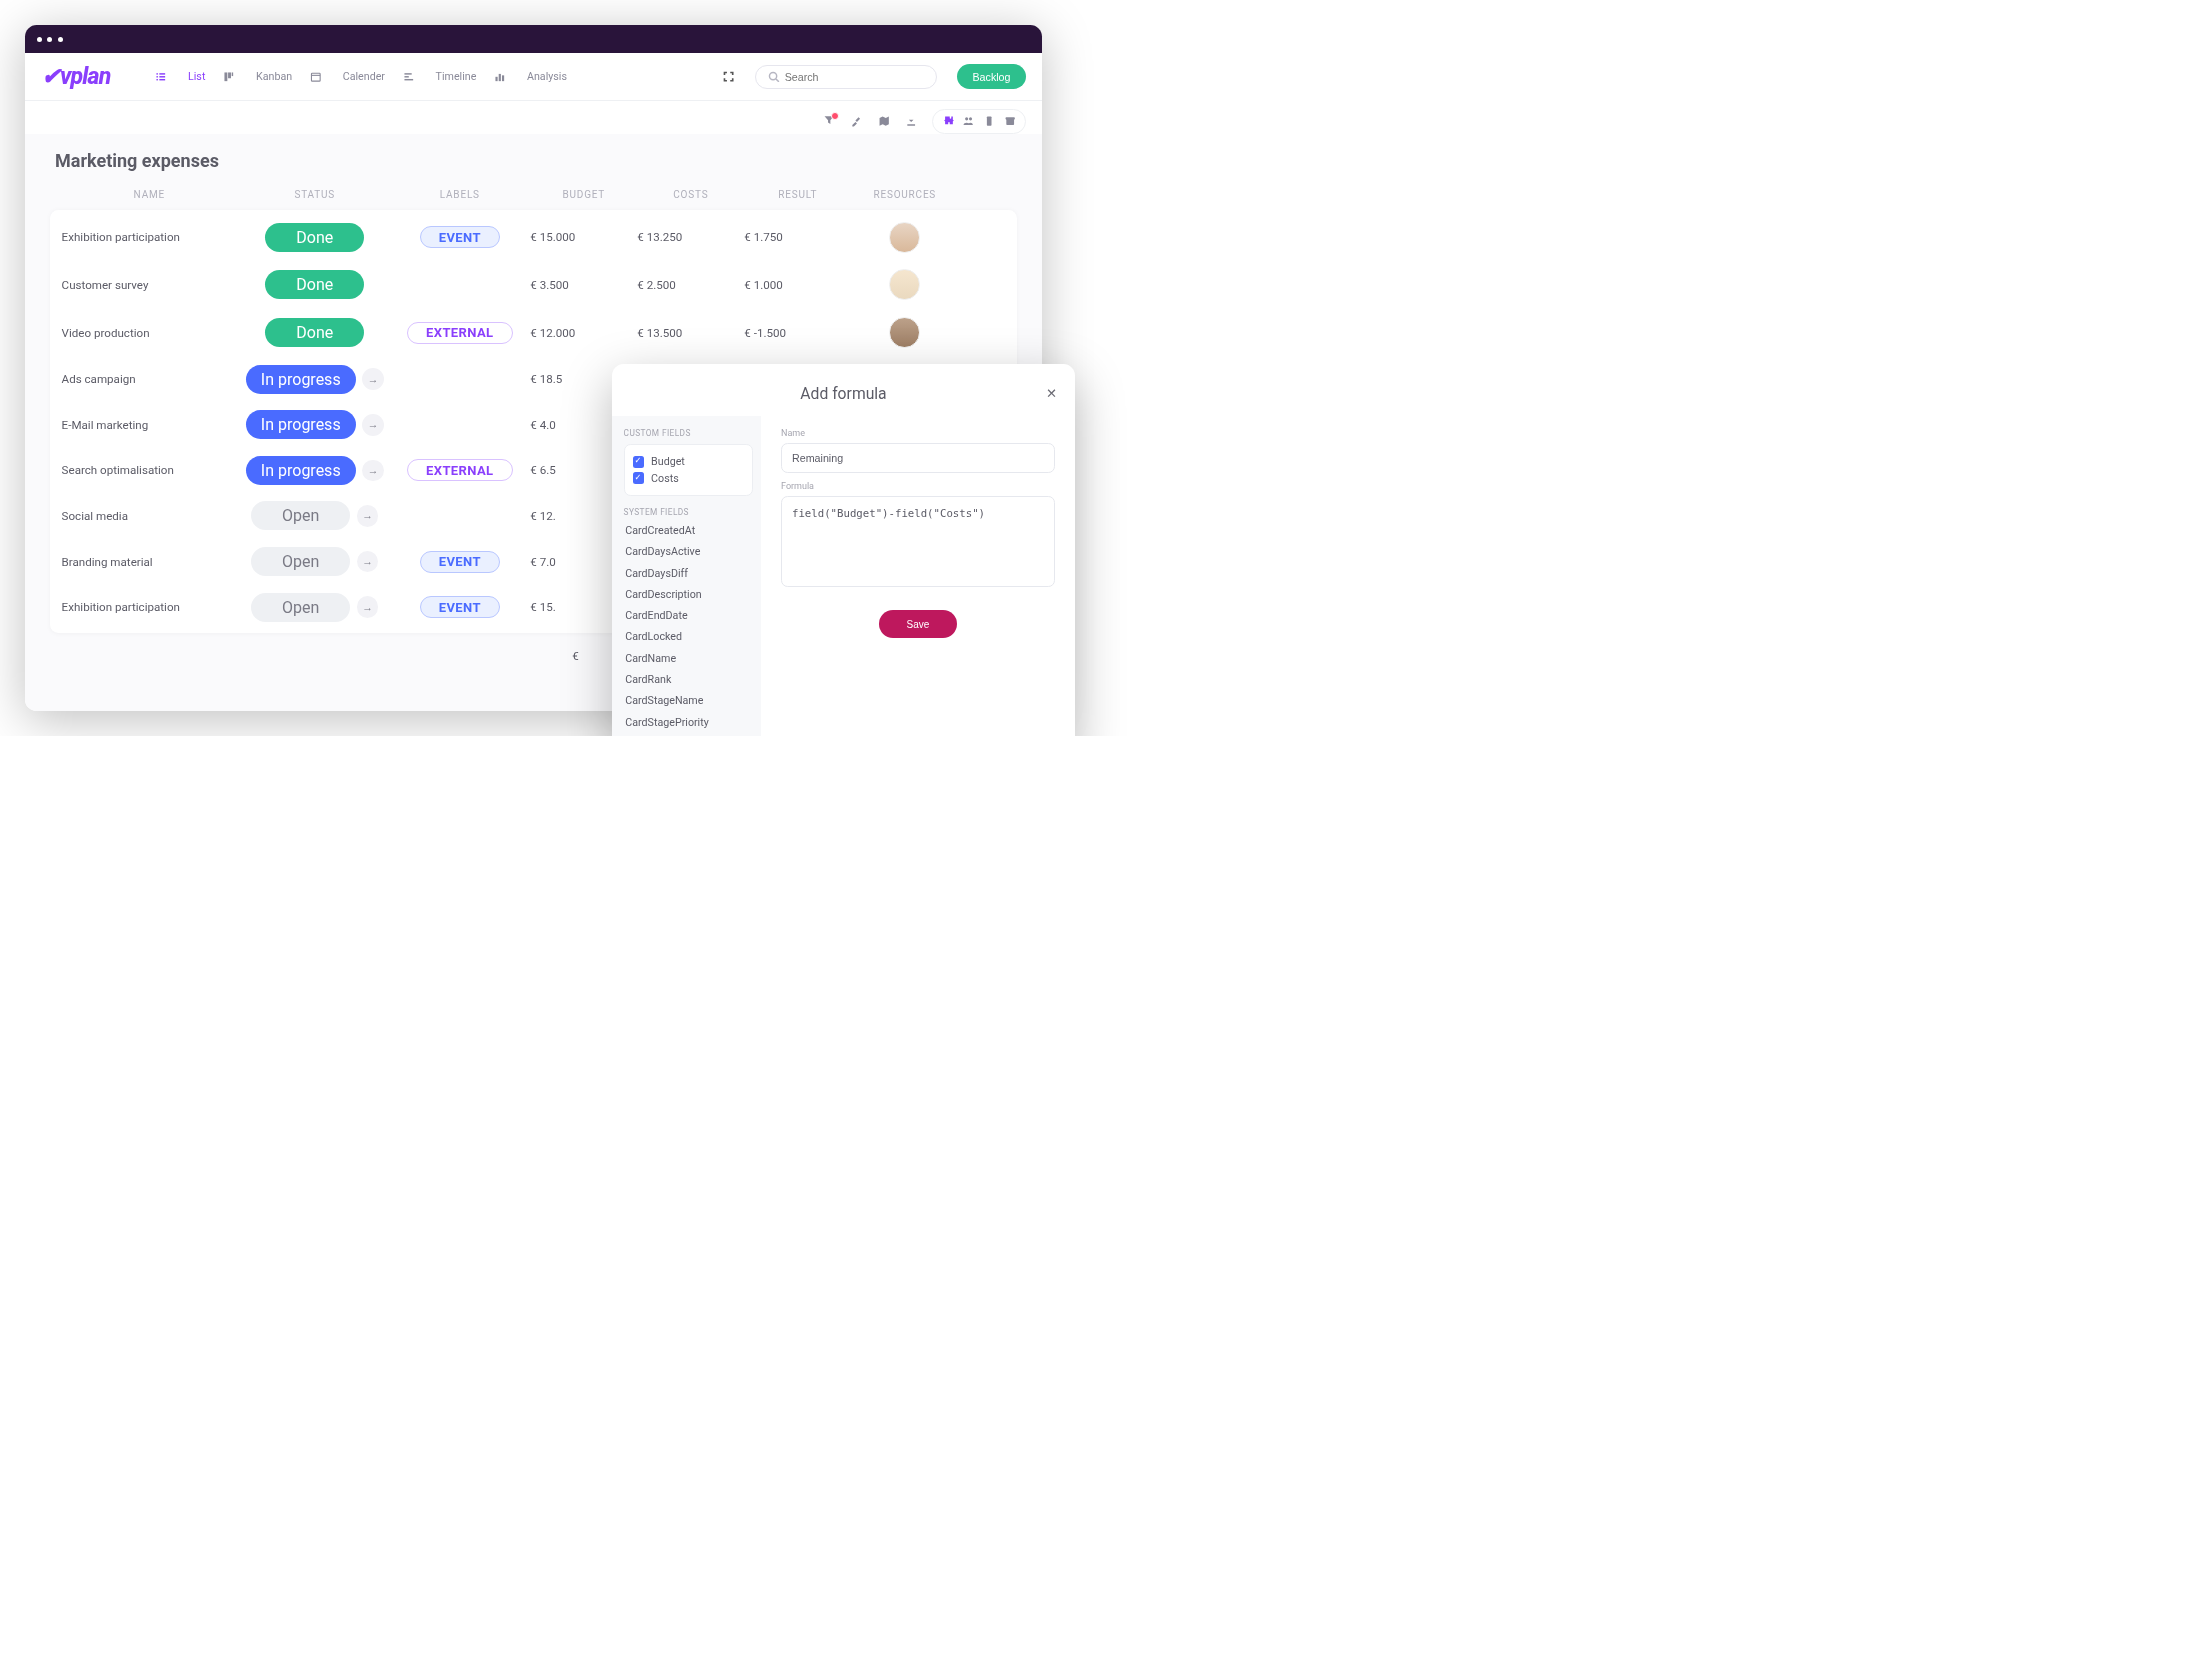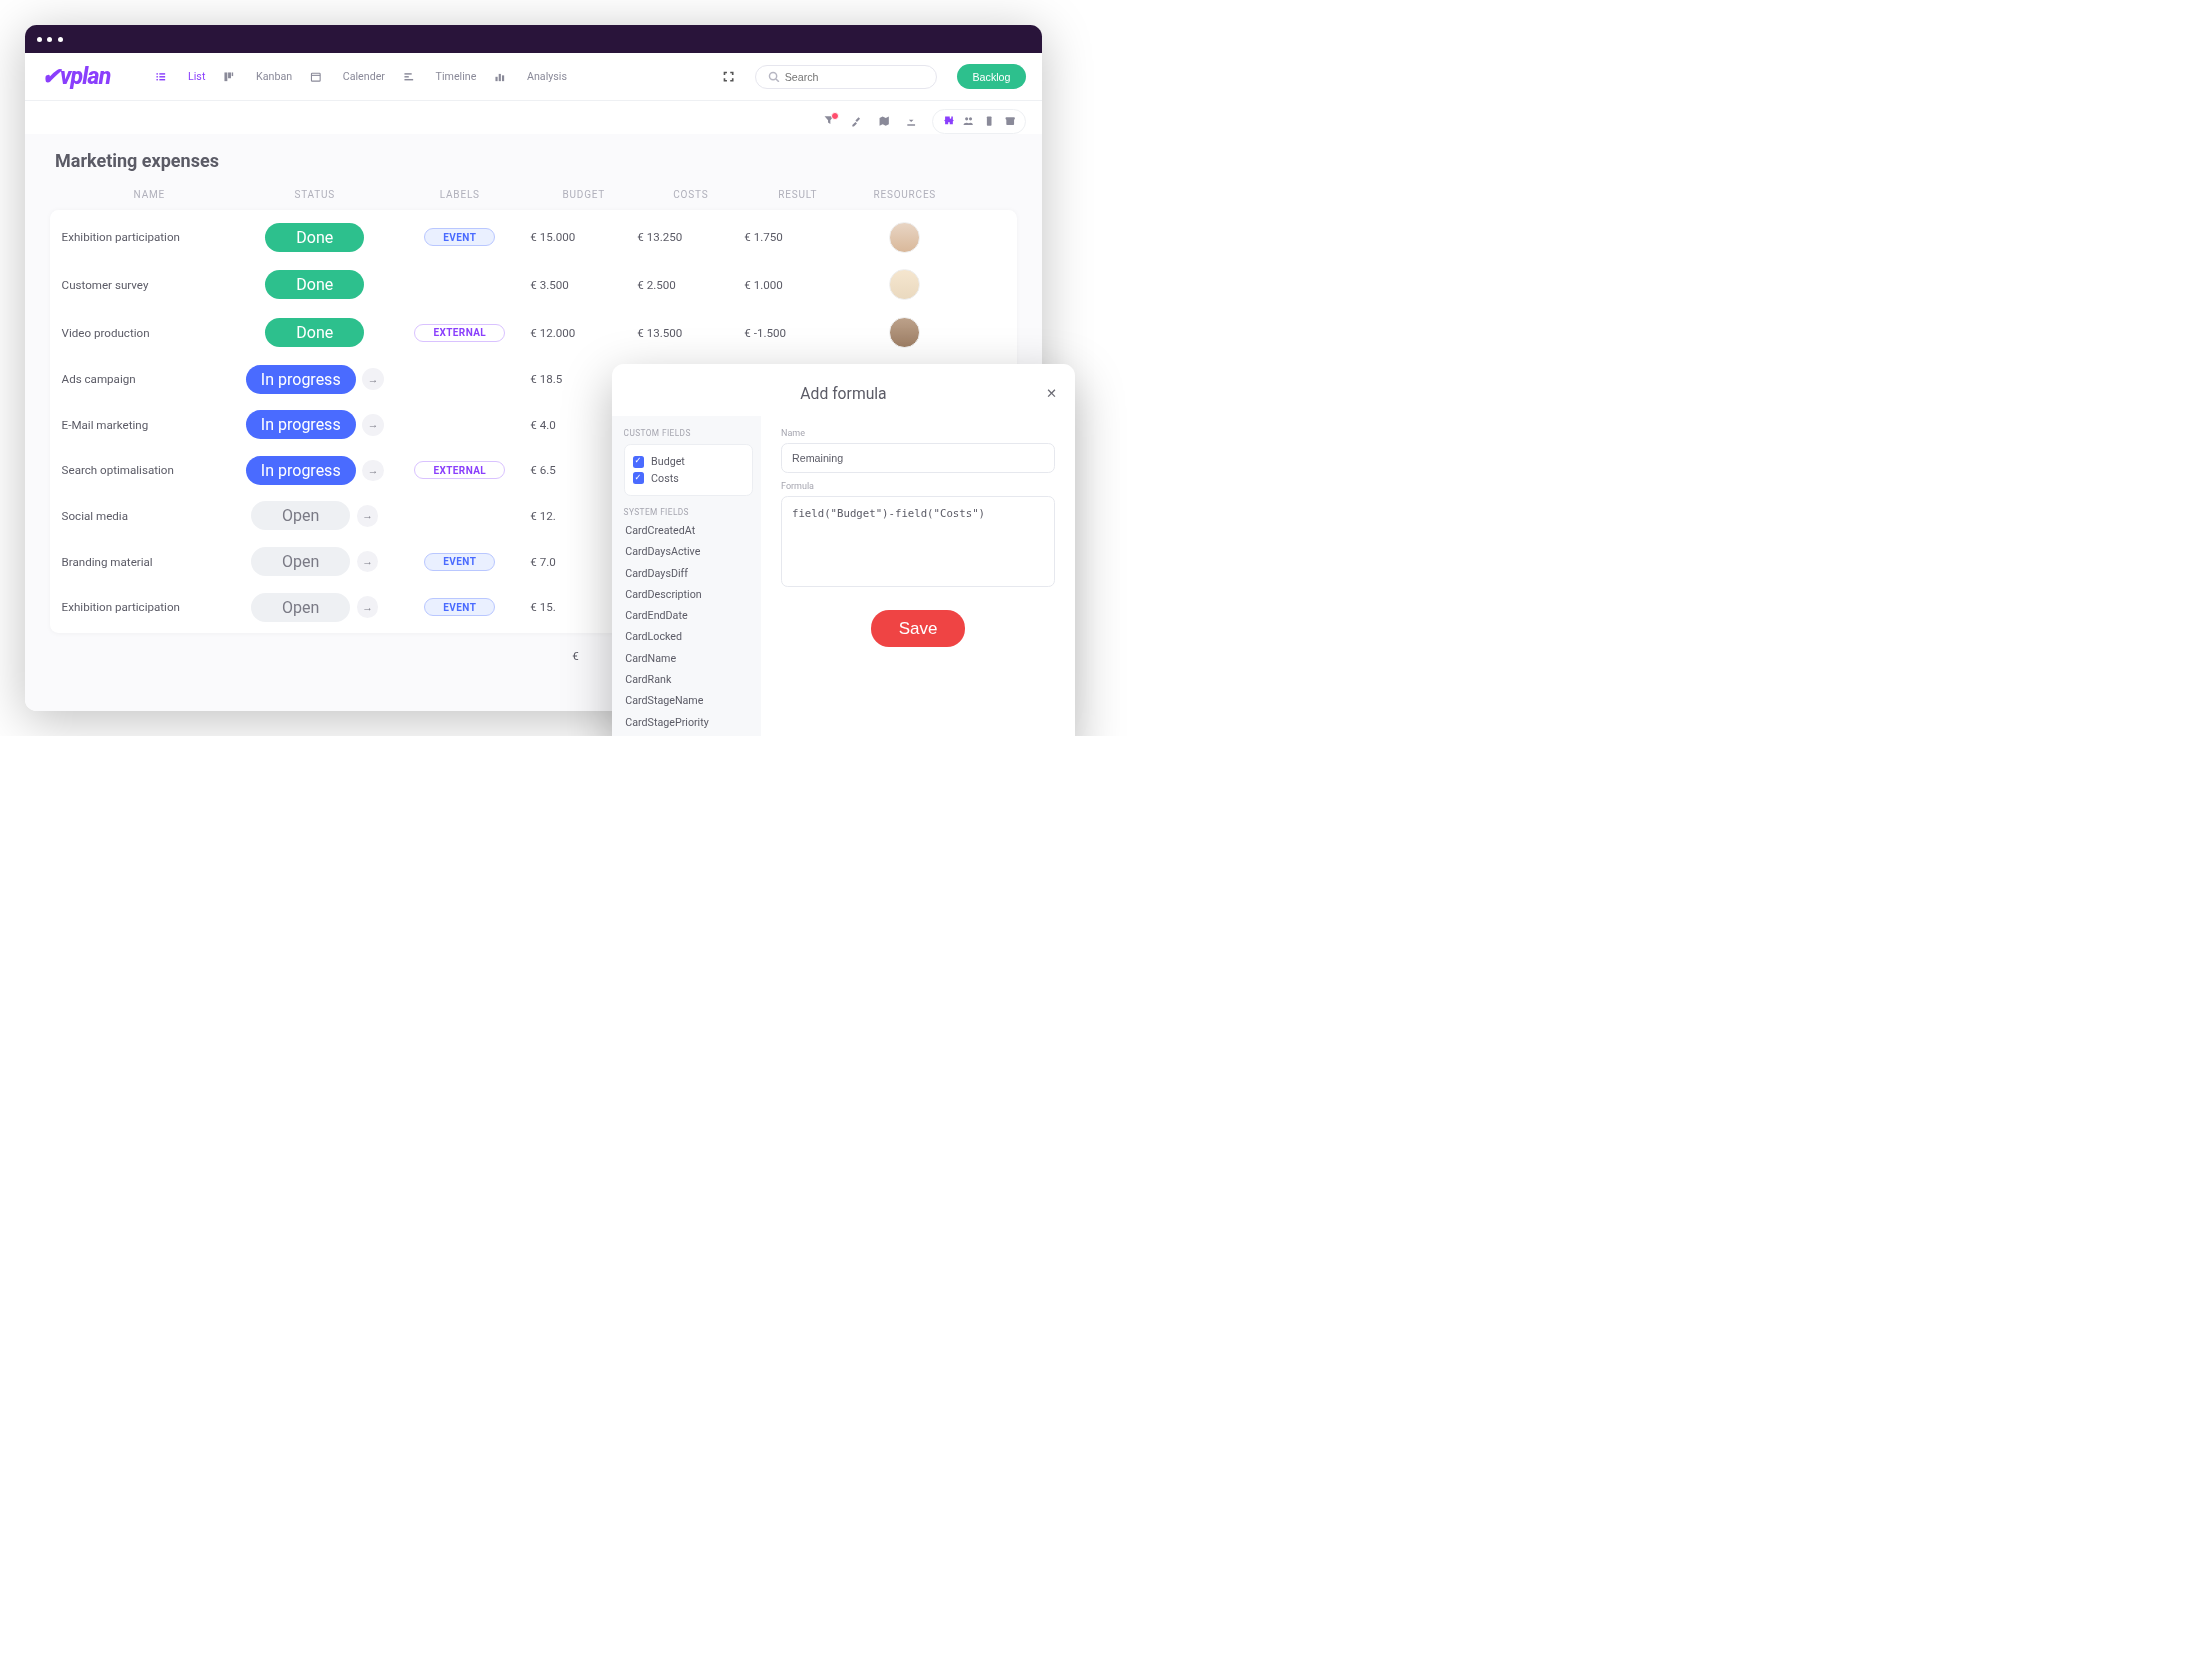--- a/index.html
+++ b/index.html
@@ -73,21 +73,21 @@
   .rows-wrap { background:#fff; border-radius:8.3px; box-shadow: 0 0.8px 5px rgba(0,0,0,0.04); padding: 3.3px 0 3.3px 8.3px;}
   .row { padding: 8.3px 0px; min-height:45px;}
   .row + .row { border-top: none; }
   .name-cell { color:#5b5b66; font-size:11.6px; padding-left:3.3px;}
   .status-wrap { display:flex; align-items:center; gap:6.6px; justify-content:center;}
   .pill { border-radius:15px; padding:5px 26.5px; font-size:16px; color:#fff; display:inline-block; min-width:99px; text-align:center;}
   .pill.done { background:#2dc08d; }
   .pill.inprogress { background:#4a6bff; padding:5px 15px;}
   .pill.open { background:#eef0f3; color:#7a7a85; padding:5px 21.5px;}
   .arrow-btn { width:21.5px; height:21.5px; border-radius:11.6px; background:#f2f2f6; color:#7a7a85; display:flex; align-items:center; justify-content:center; font-size:10.7px;}
-  .label-pill { border-radius:13.2px; padding:2.5px 18px; font-size:10px; font-weight:700; letter-spacing:0.4px; border:0.8px solid; display:inline-block;}
+  .label-pill { border-radius:13.2px; padding:2.5px 18px; font-size:13px; font-weight:700; letter-spacing:0.4px; border:0.8px solid; display:inline-block;}
   .label-event { color:#4a6bff; border-color:#b9c7ff; background:#eaf0ff;}
   .label-external { color:#8a3ffc; border-color:#d9c2ff; background:#fff;}
   .label-cell { text-align:center; }
   .money { color:#5b5b66; font-size:11.6px;}
   .avatar { width:31px; height:31px; border-radius:50%; background:linear-gradient(#e8d5c4,#d9b89a); border:0.8px solid #eee; margin:auto;}
   .avatar.a2 { background:linear-gradient(#f5e6cf,#ead9bf);}
   .avatar.a3 { background:linear-gradient(#bca18a,#9e7f65);}
   .res-cell { display:flex; justify-content:center;}
 
   
@@ -111,22 +111,22 @@
   .field-label { font-size:9px; color:#a6a6b0; margin-bottom:5px; display:block;}
   .text-input {
     width:100%; border:0.8px solid #e6e8ee; border-radius:6.6px; padding:8.3px 10px; font-size:10.7px;
     color:#5b5b66; outline:none; margin-bottom:8px;
   }
   .formula-box {
     width:100%; min-height:91px; border:0.8px solid #e6e8ee; border-radius:6.6px; padding:10px 10px;
     font-family: "SFMono-Regular", Consolas, monospace; font-size:10.7px; color:#5b5b66; resize:none; outline:none;
   }
   .save-btn {
-    background:#ef4444; color:#fff; border:none; border-radius:18px; padding:8.3px 28px;
-    font-size:17px; cursor:pointer; display:block; margin: 20px auto 2px;
+    background:#be185d; color:#fff; border:none; border-radius:18px; padding:8.3px 28px;
+    font-size:10px; cursor:pointer; display:block; margin: 20px auto 2px;
   }
 </style>
 </head>
 <body>
 
 <div class="window">
 
   <div class="titlebar">
     <span class="dot"></span>
     <span class="dot"></span>

